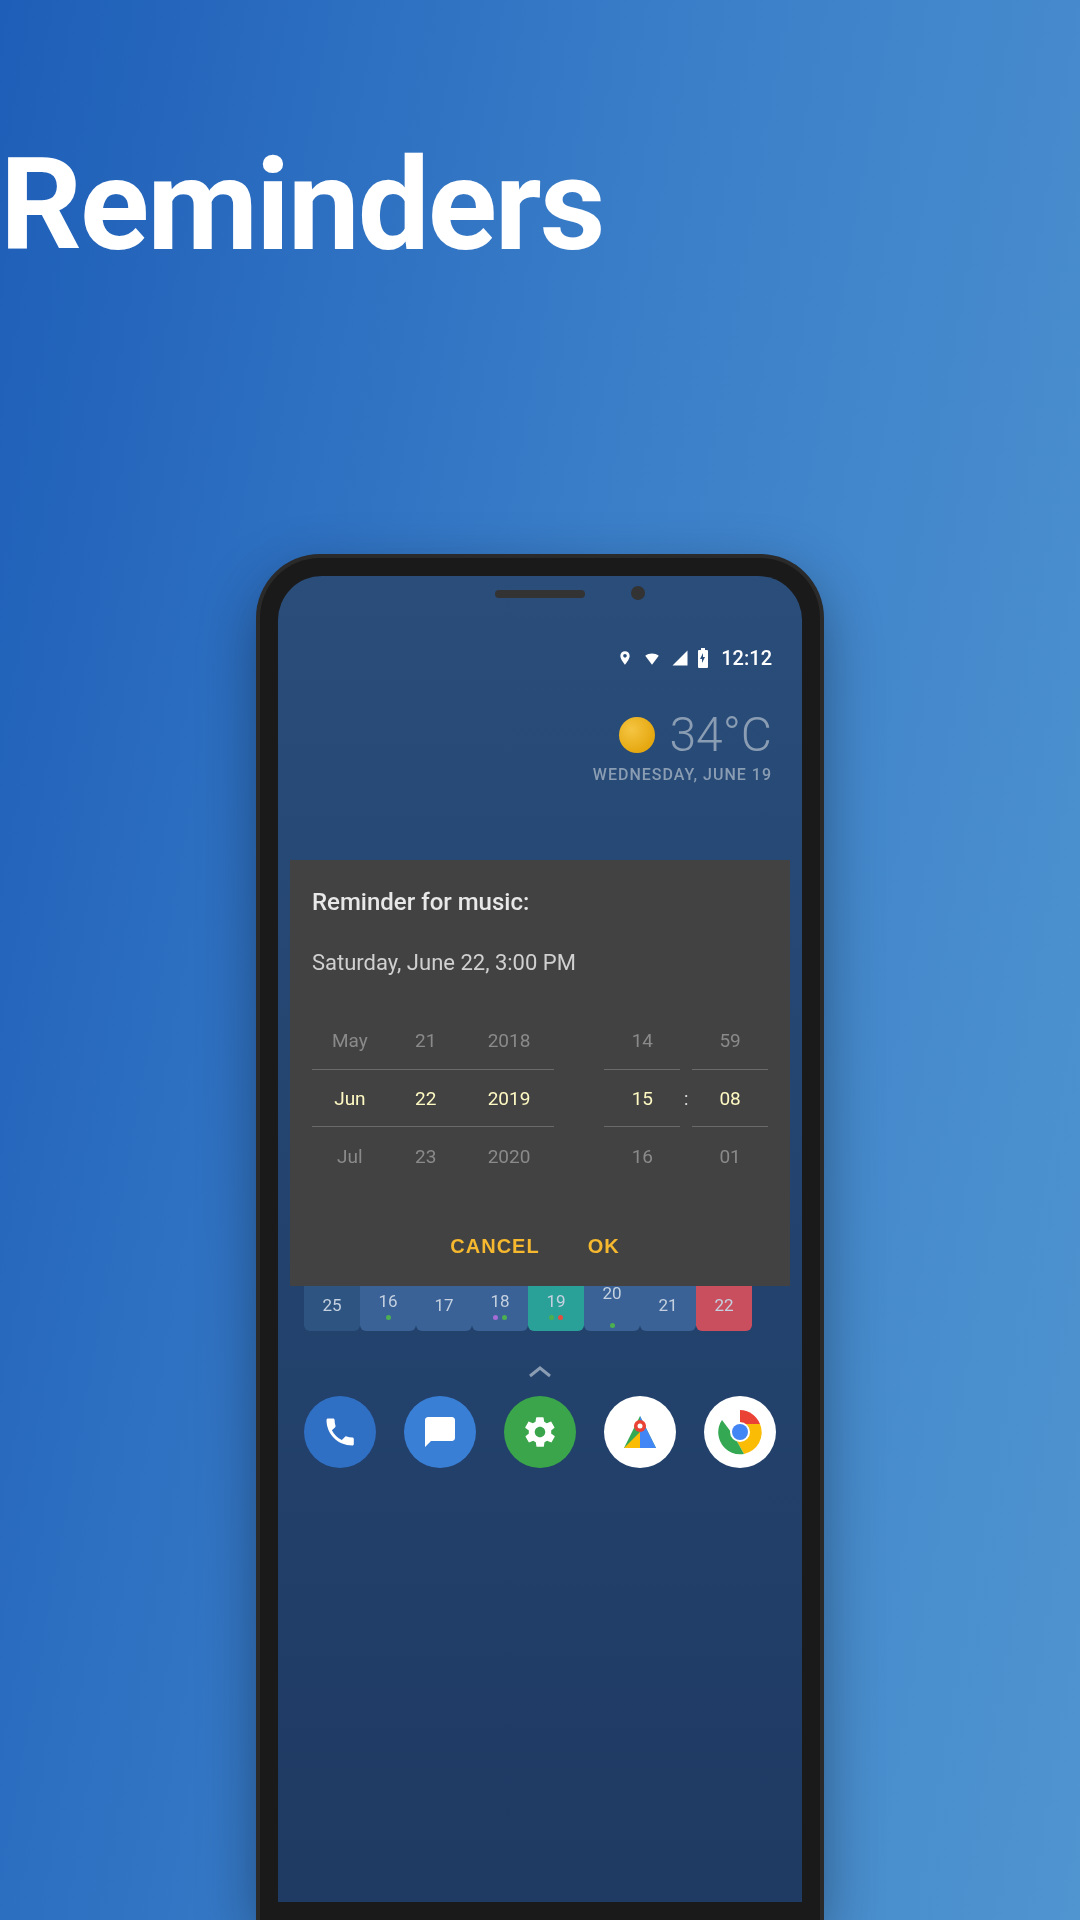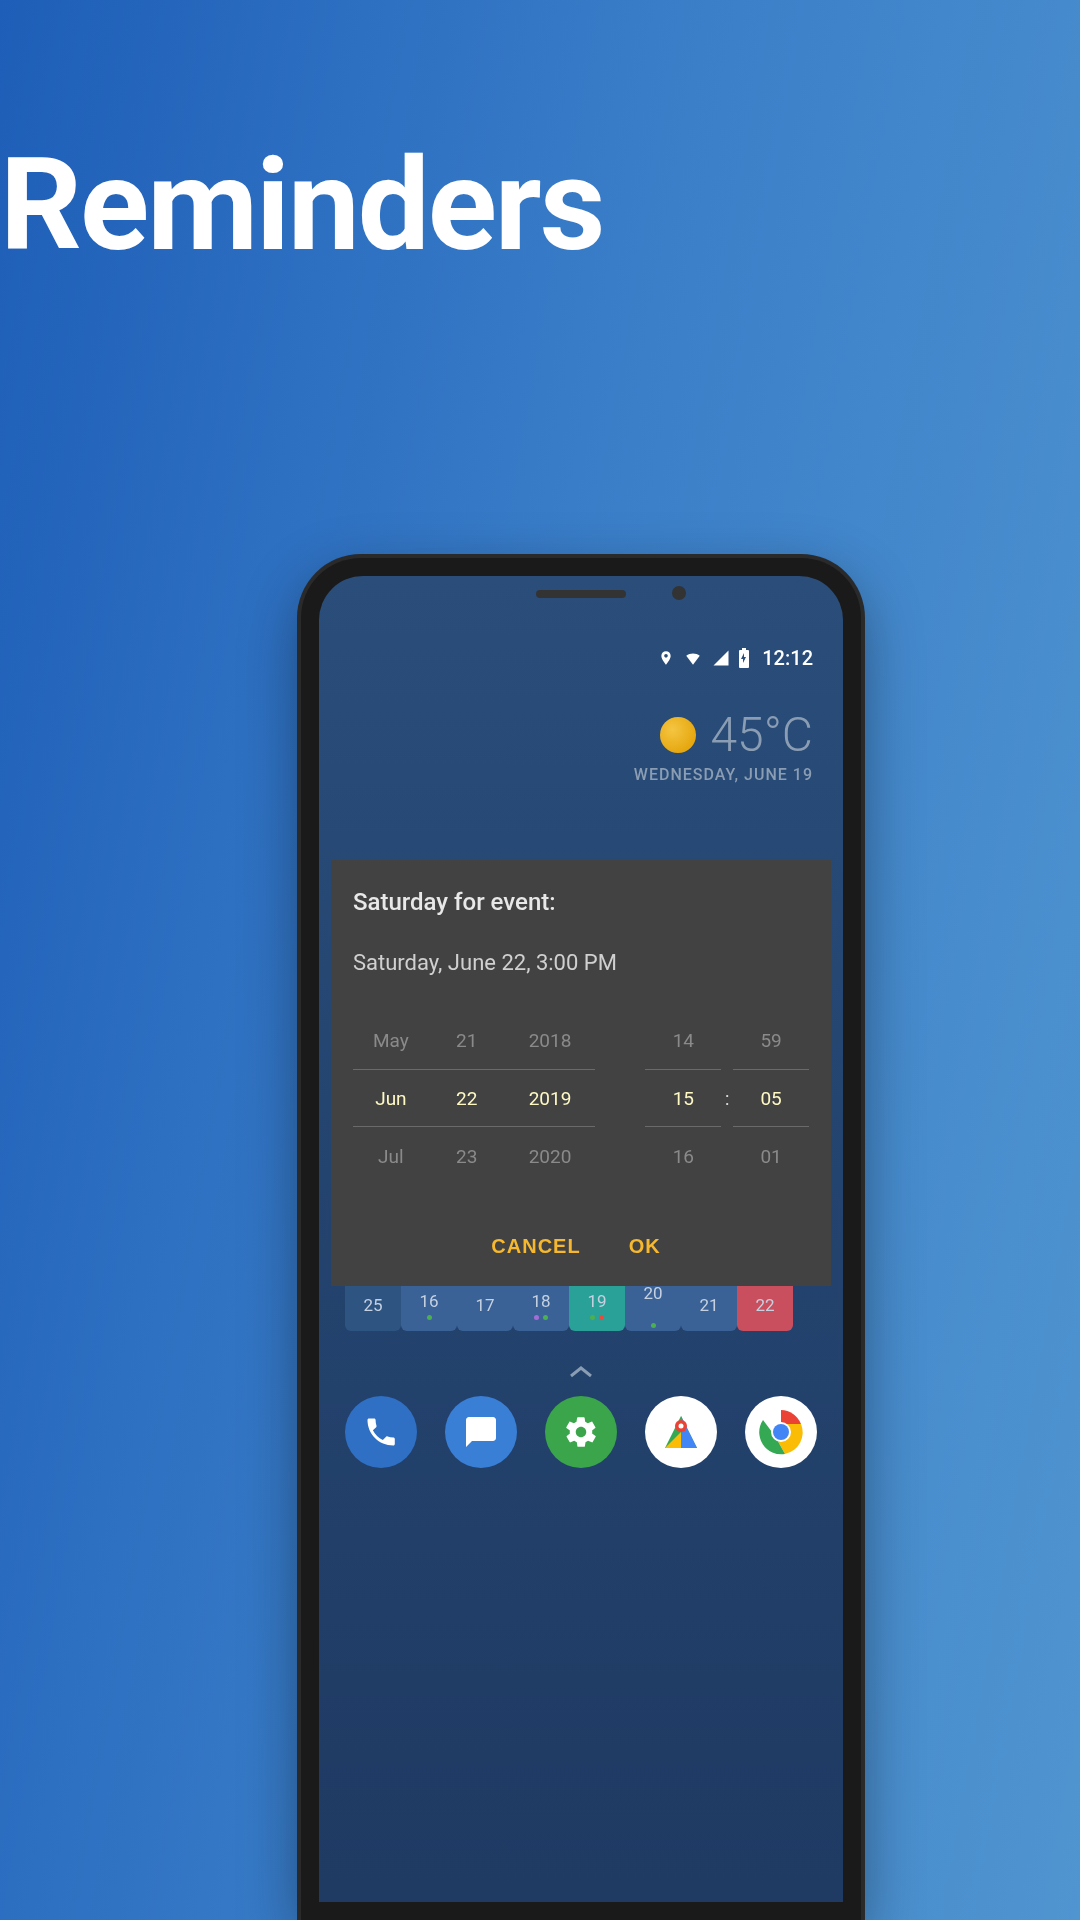--- a/index.html
+++ b/index.html
@@ -23,21 +23,20 @@
     position: absolute;
     left: 50%;
     transform: translateX(-50%);
     top: 558px;
     width: 560px;
     height: 1362px;
     background: #1a1a1a;
     border-radius: 60px 60px 0 0;
     padding: 18px;
     box-shadow: 0 0 0 4px #2a2a2a, 0 20px 60px rgba(0,0,0,0.4);
-    margin-left: 41px;
   }
   .phone-screen {
     width: 100%;
     height: 100%;
     background: linear-gradient(180deg, #2a4d7a 0%, #244570 40%, #1f3a63 100%);
     border-radius: 44px 44px 0 0;
     position: relative;
     overflow: hidden;
   }
   .speaker {
@@ -295,28 +294,28 @@
             <rect x="4" y="0" width="4" height="2"></rect>
             <path d="M6 5l-3 6h2v4l3-6H6V5z" fill="#2a4d7a"></path>
           </svg>
       </span>
       <span class="status-time">12:12</span>
     </div>
 
     <div class="weather-widget">
       <div class="weather-row">
         <div class="weather-icon"></div>
-        <div class="weather-temp">45°C</div>
+        <div class="weather-temp">34°C</div>
       </div>
       <div class="weather-date">WEDNESDAY, JUNE 19</div>
     </div>
 
 
     <div class="dialog">
-      <div class="dialog-title">Saturday for event:</div>
+      <div class="dialog-title">Reminder for music:</div>
       <div class="dialog-subtitle">Saturday, June 22, 3:00 PM</div>
 
       <div class="picker-row">
         <div class="picker-col">
           <div class="picker-item dim">May</div>
           <div class="picker-item sel">Jun</div>
           <div class="picker-item dim">Jul</div>
         </div>
         <div class="picker-col">
           <div class="picker-item dim">21</div>
@@ -330,21 +329,21 @@
         </div>
         <div class="picker-spacer"></div>
         <div class="picker-col">
           <div class="picker-item dim">14</div>
           <div class="picker-item sel">15</div>
           <div class="picker-item dim">16</div>
         </div>
         <div class="picker-colon">:</div>
         <div class="picker-col">
           <div class="picker-item dim">59</div>
-          <div class="picker-item sel">05</div>
+          <div class="picker-item sel">08</div>
           <div class="picker-item dim">01</div>
         </div>
       </div>
 
       <div class="dialog-actions">
         <button class="dialog-btn">CANCEL</button>
         <button class="dialog-btn">OK</button>
       </div>
     </div>
 

